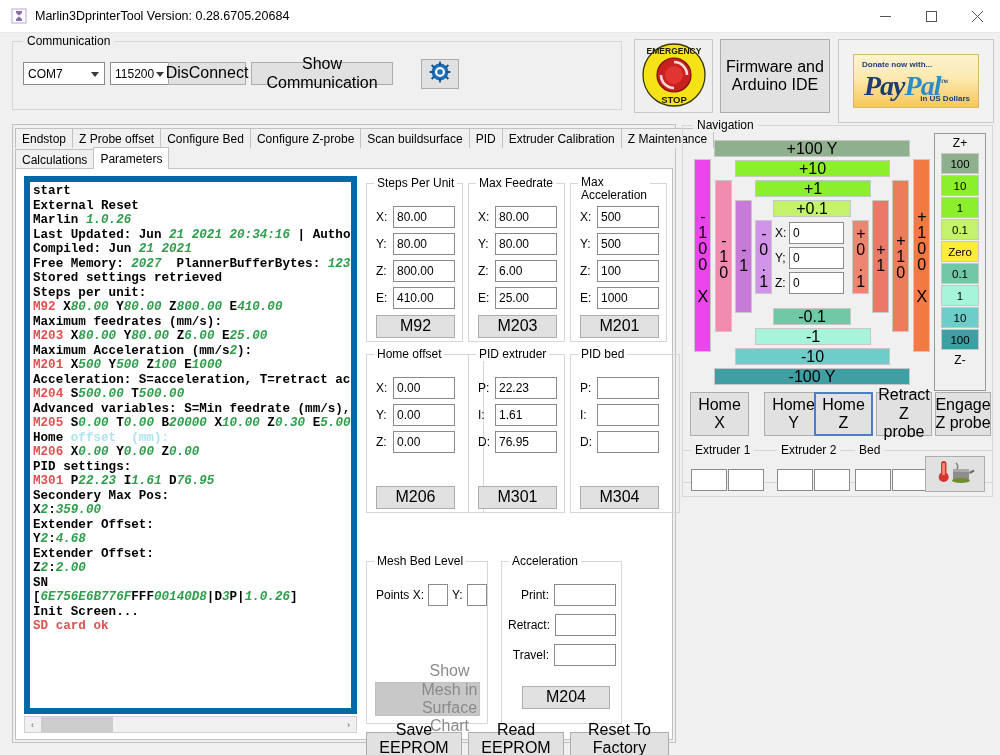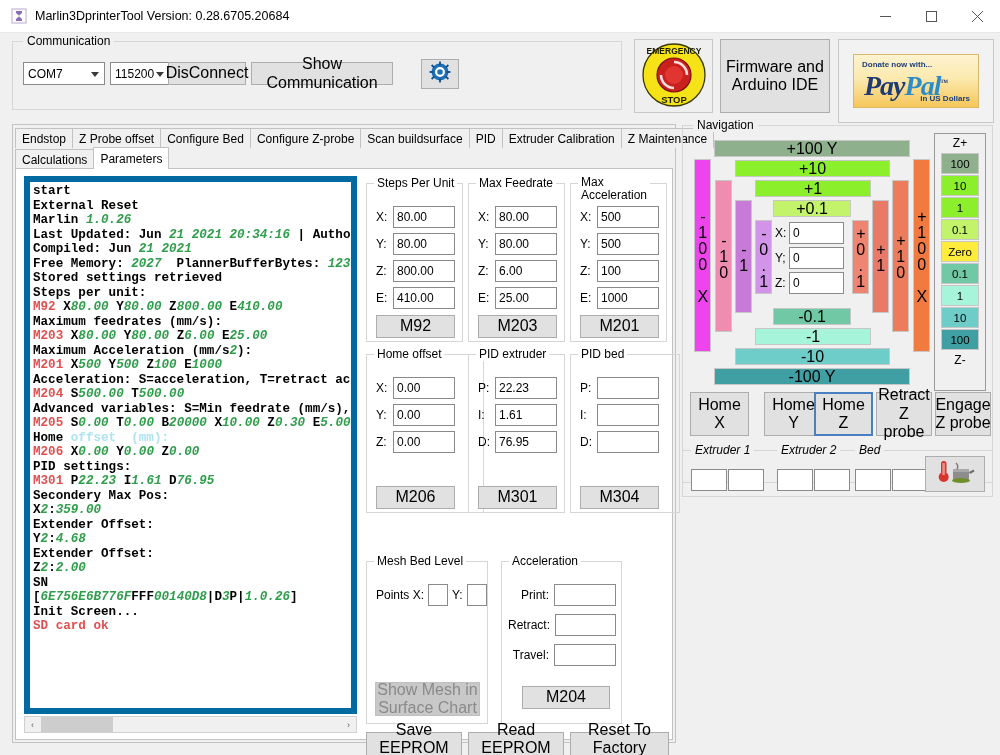--- a/index.html
+++ b/index.html
@@ -315,21 +315,20 @@
   .homebtn.focus {
     border: 2px solid #4a7fc1;
   }
 
   
   #tempgroup {
     position: absolute;
     left: 682px; top: 450px;
     width: 311px; height: 47px;
     border: 1px solid #d6d6d6;
-    font-style: italic;
   }
   .tlegend {
     position: absolute; top: -8px;
     background: #f0f0f0; padding: 0 4px; font-size: 12px;
   }
   .tbox {
     position: absolute;
     top: 18px;
     width: 36px; height: 22px;
     background: #fff;
@@ -593,21 +592,21 @@
     </div>
 
     <div class="gbox" style="left:350px; top:392px; width:122px; height:163px;">
       <span class="legend">Mesh Bed Level</span>
       <div class="fieldrow" style="left:9px; top:22px;">
         <span style="font-size:12px; margin-right:4px;">Points X:</span>
         <span class="txt" style="width:20px;"></span>
         <span style="font-size:12px; margin:0 4px;">Y:</span>
         <span class="txt" style="width:20px;"></span>
       </div>
-      <div class="btn" style="position:absolute; left:8px; top:120px; width:105px; height:34px; background:#c8c8c8; border:1px solid #c0c0c0; color:#8a8a8a;">
+      <div class="btn" style="position:absolute; left:8px; top:120px; width:105px; height:34px; background:#c8c8c8; border:1px solid #c0c0c0; color:#8a8a8a;padding-left:44px;">
         <div>
           <div>Show Mesh in</div>
           <div>Surface Chart</div>
         </div>
       </div>
     </div>
 
     <div class="gbox" style="left:485px; top:392px; width:121px; height:163px;">
       <span class="legend">Acceleration</span>
       <div class="fieldrow" style="left:6px; top:22px; width:108px; justify-content:flex-end;">

